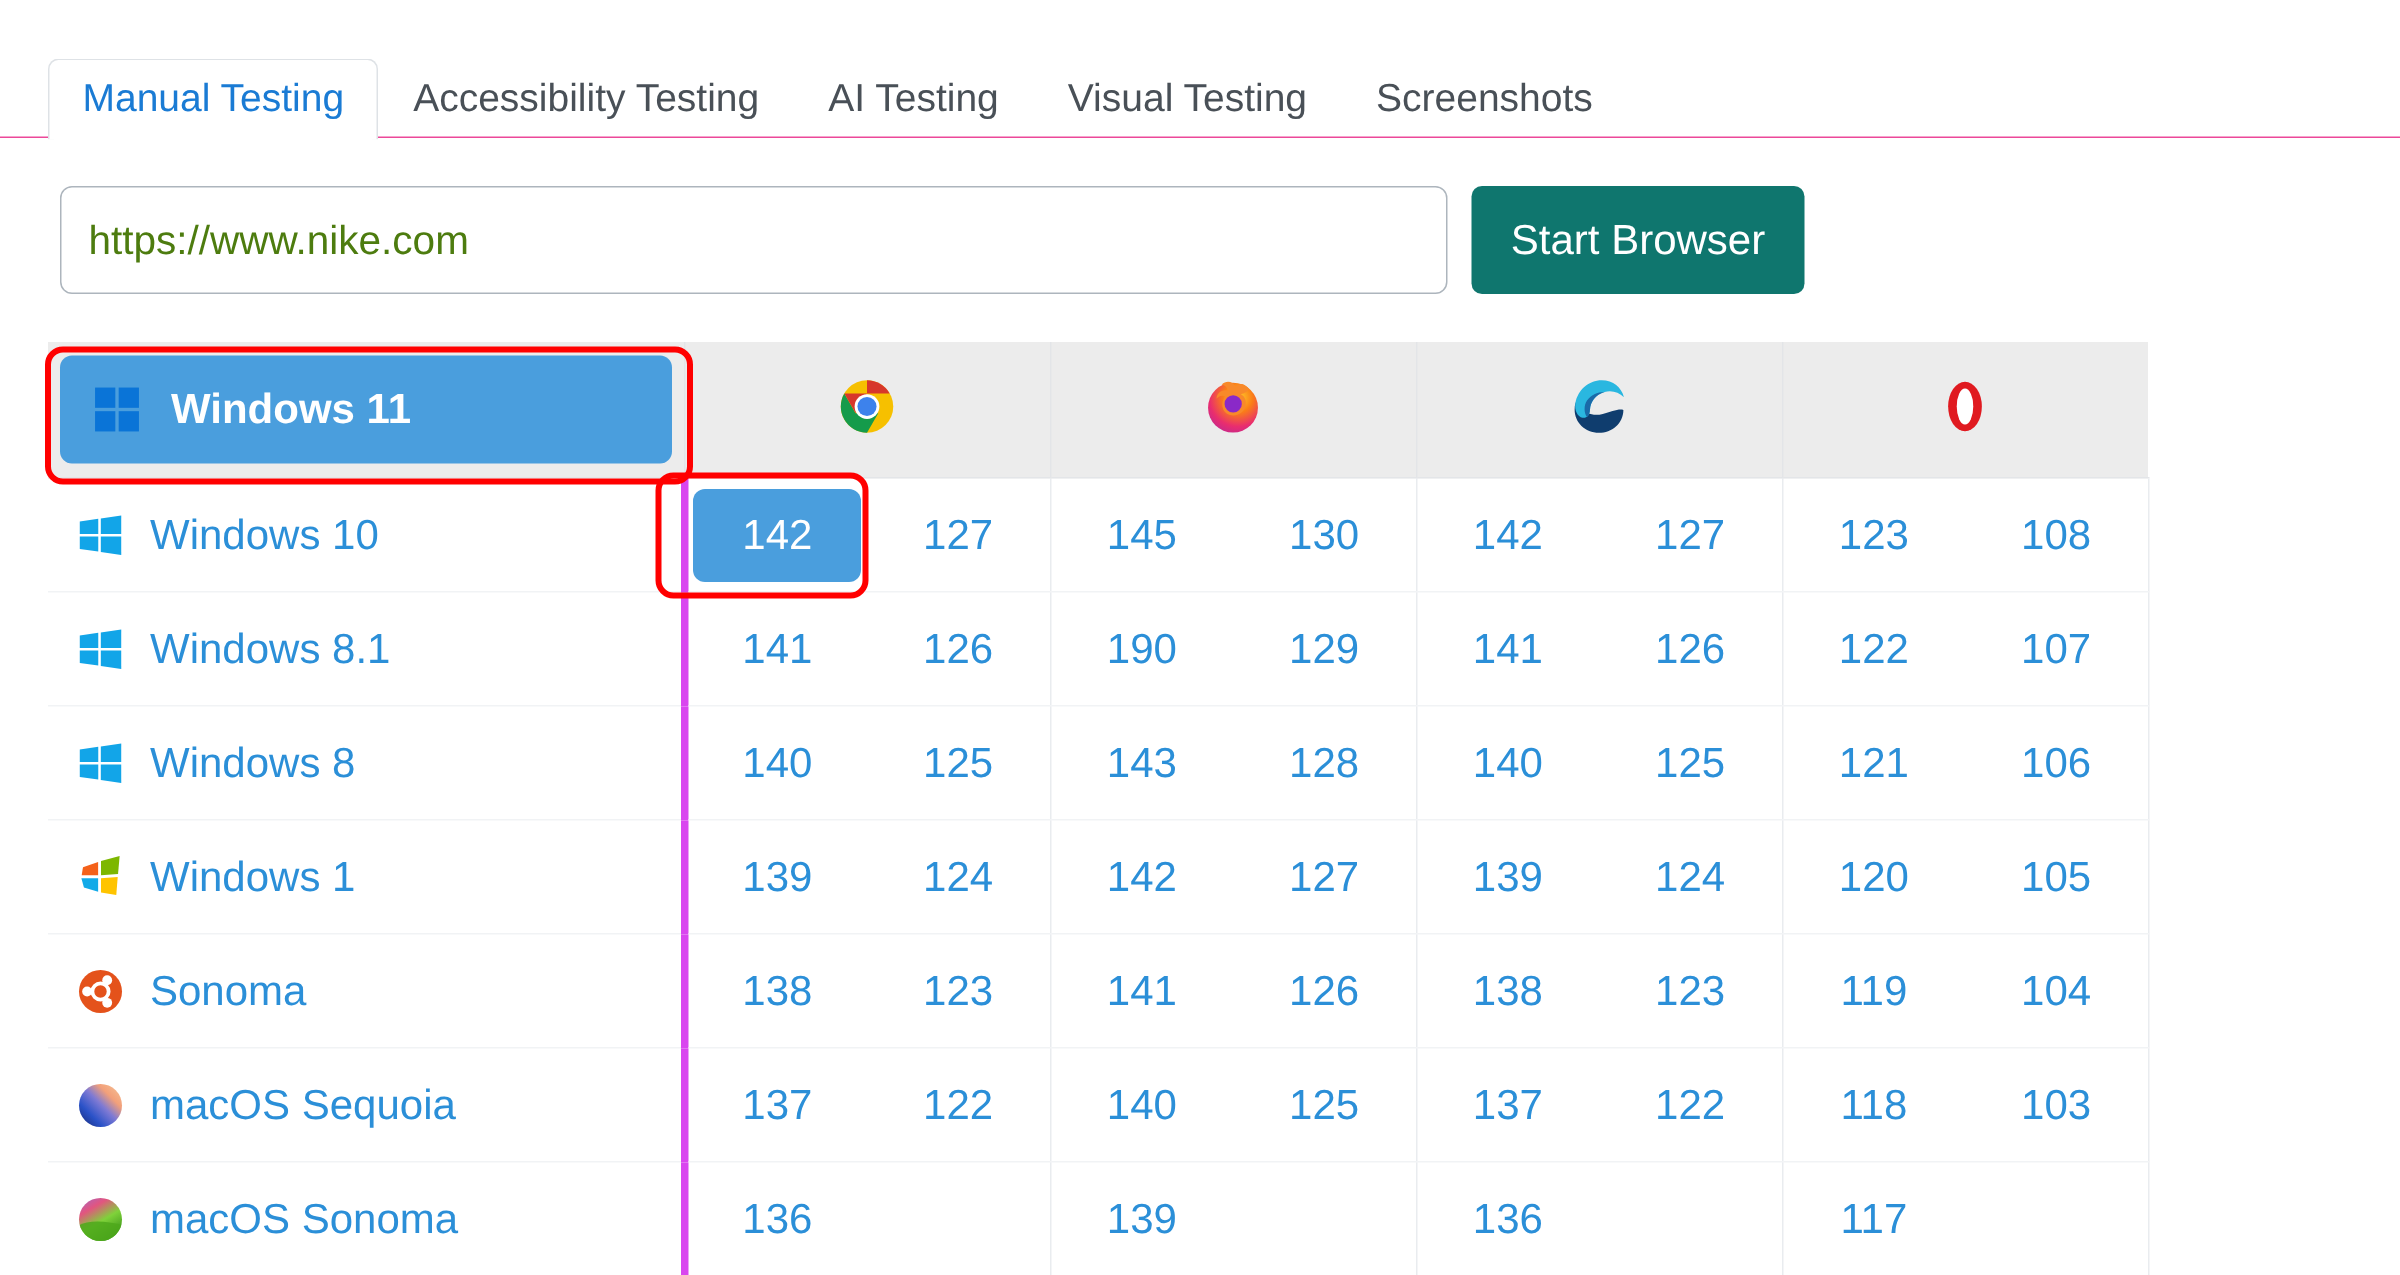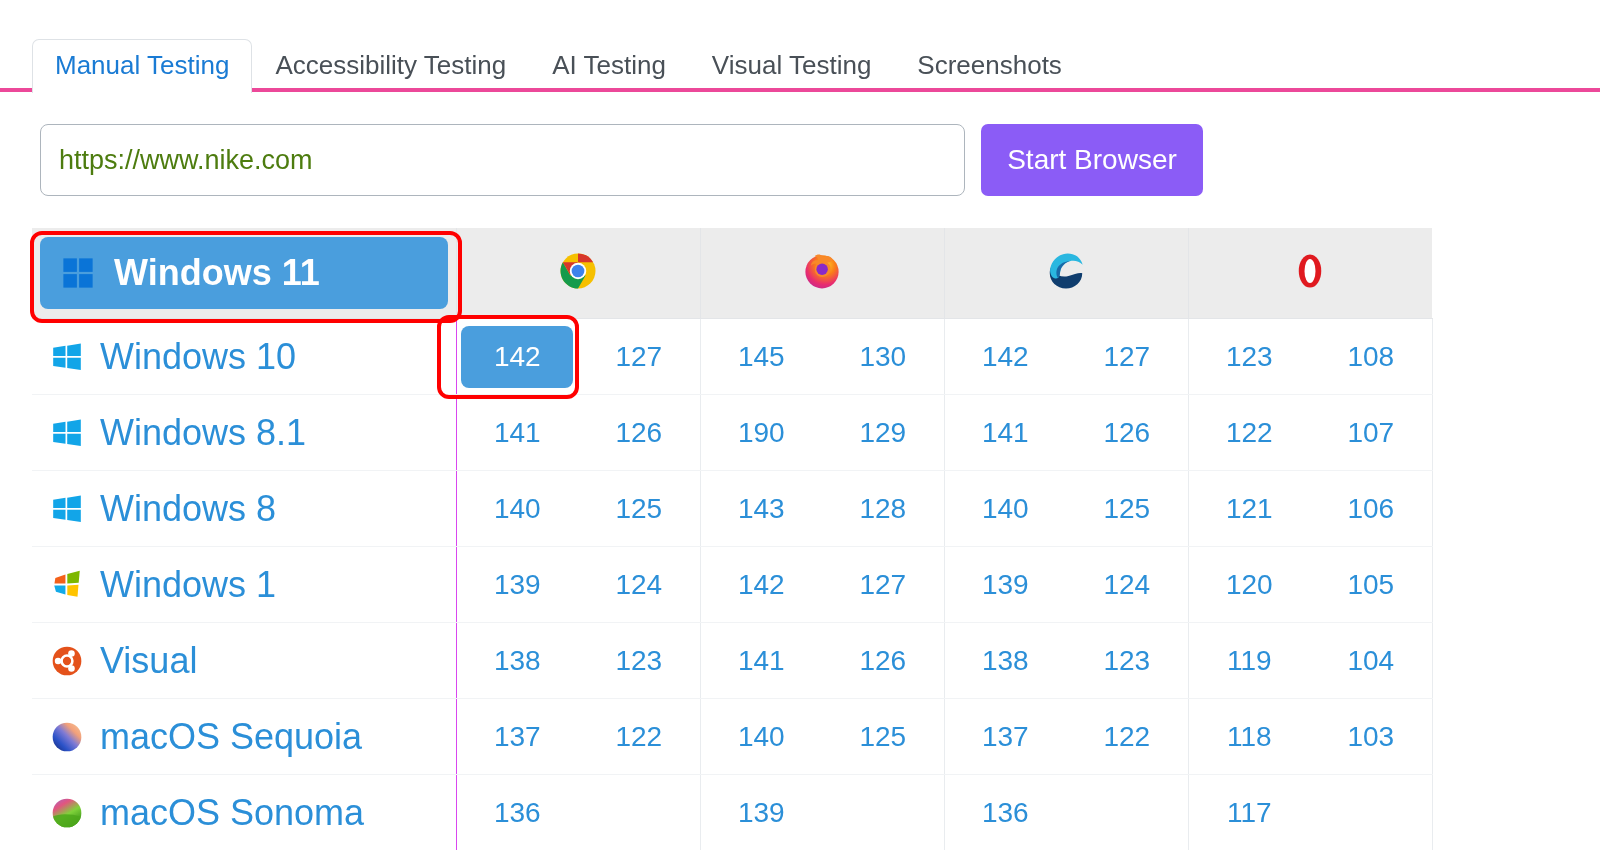--- a/index.html
+++ b/index.html
@@ -8,21 +8,21 @@
     background:#ffffff;
     font-family:"Liberation Sans", sans-serif;
     overflow:hidden;
     -webkit-font-smoothing:antialiased;
   }
   .page{position:relative;width:1600px;height:850px;}
 
   
   .tabbar{
     position:absolute;left:0;top:30px;width:1600px;height:62px;
-    border-bottom:4px solid #ec4899;
+    border-bottom:1px solid #ec4899;
     box-sizing:border-box;
   }
   .tabs{position:absolute;left:32px;top:0;display:flex;align-items:flex-end;height:62px;}
   .tab{
     font-size:26px;color:#495057;
     padding:12px 22px 14px 22px;
     line-height:1;
     cursor:pointer;
     border:1px solid transparent;
     border-bottom:none;
@@ -47,21 +47,21 @@
     border-radius:8px;
     background:#fff;
     font-size:27px;color:#4d7c0f;
     padding:0 18px;
     font-family:"Liberation Sans", sans-serif;
     outline:none;
   }
   .startbtn{
     margin-left:16px;
     width:222px;height:72px;
-    background:#8b5cf6;
+    background:#0f766e;
     border:none;border-radius:7px;
     color:#ffffff;font-size:28px;
     font-family:"Liberation Sans", sans-serif;
     cursor:pointer;
     display:flex;align-items:center;justify-content:center;
   }
 
   
   .tablewrap{
     position:absolute;left:32px;top:228px;
@@ -95,29 +95,29 @@
     height:75px;
     padding:0;
     font-size:28px;
     color:#2b8fd8;
     text-align:center;
     vertical-align:middle;
     background:#ffffff;
   }
   tbody td.oscell{
     text-align:left;
-    border-right:1px solid #d946ef;
+    border-right:5px solid #d946ef;
     padding-left:18px;
   }
   tbody td.vsep{border-right:1px solid #e9ecef;}
   tbody tr td{border-bottom:1px solid #f1f3f5;}
   tbody tr:last-child td{border-bottom:none;}
 
   .oscellinner{display:flex;align-items:center;gap:16px;}
-  .oslabel{font-size:36px;color:#2b8fd8;white-space:nowrap;text-align:right;}
+  .oslabel{font-size:28px;color:#2b8fd8;white-space:nowrap;text-align:right;}
 
   
   .os-pill{
     display:flex;align-items:center;gap:18px;
     background:#4a9edd;
     border-radius:8px;
     height:72px;
     margin:0 0 0 8px;
     padding-left:20px;
     width:408px;
@@ -328,21 +328,21 @@
               <div class="oscellinner">
                 <span class="ic">
                   <svg width="34" height="34" viewBox="0 0 32 32">
                     <circle cx="16" cy="16" r="13.5" fill="#e4521b"></circle>
                     <circle cx="16" cy="16" r="5.1" fill="none" stroke="#fff" stroke-width="2.4"></circle>
                     <circle cx="7.6" cy="16" r="3.1" fill="#fff"></circle>
                     <circle cx="20.2" cy="8.9" r="3.1" fill="#fff"></circle>
                     <circle cx="20.2" cy="23.1" r="3.1" fill="#fff"></circle>
                   </svg>
                 </span>
-                <span class="oslabel">Visual</span>
+                <span class="oslabel">Sonoma</span>
               </div>
             </td>
             <td>138</td>
             <td class="vsep">123</td>
             <td>141</td>
             <td class="vsep">126</td>
             <td>138</td>
             <td class="vsep">123</td>
             <td>119</td>
             <td class="vsep">104</td>

